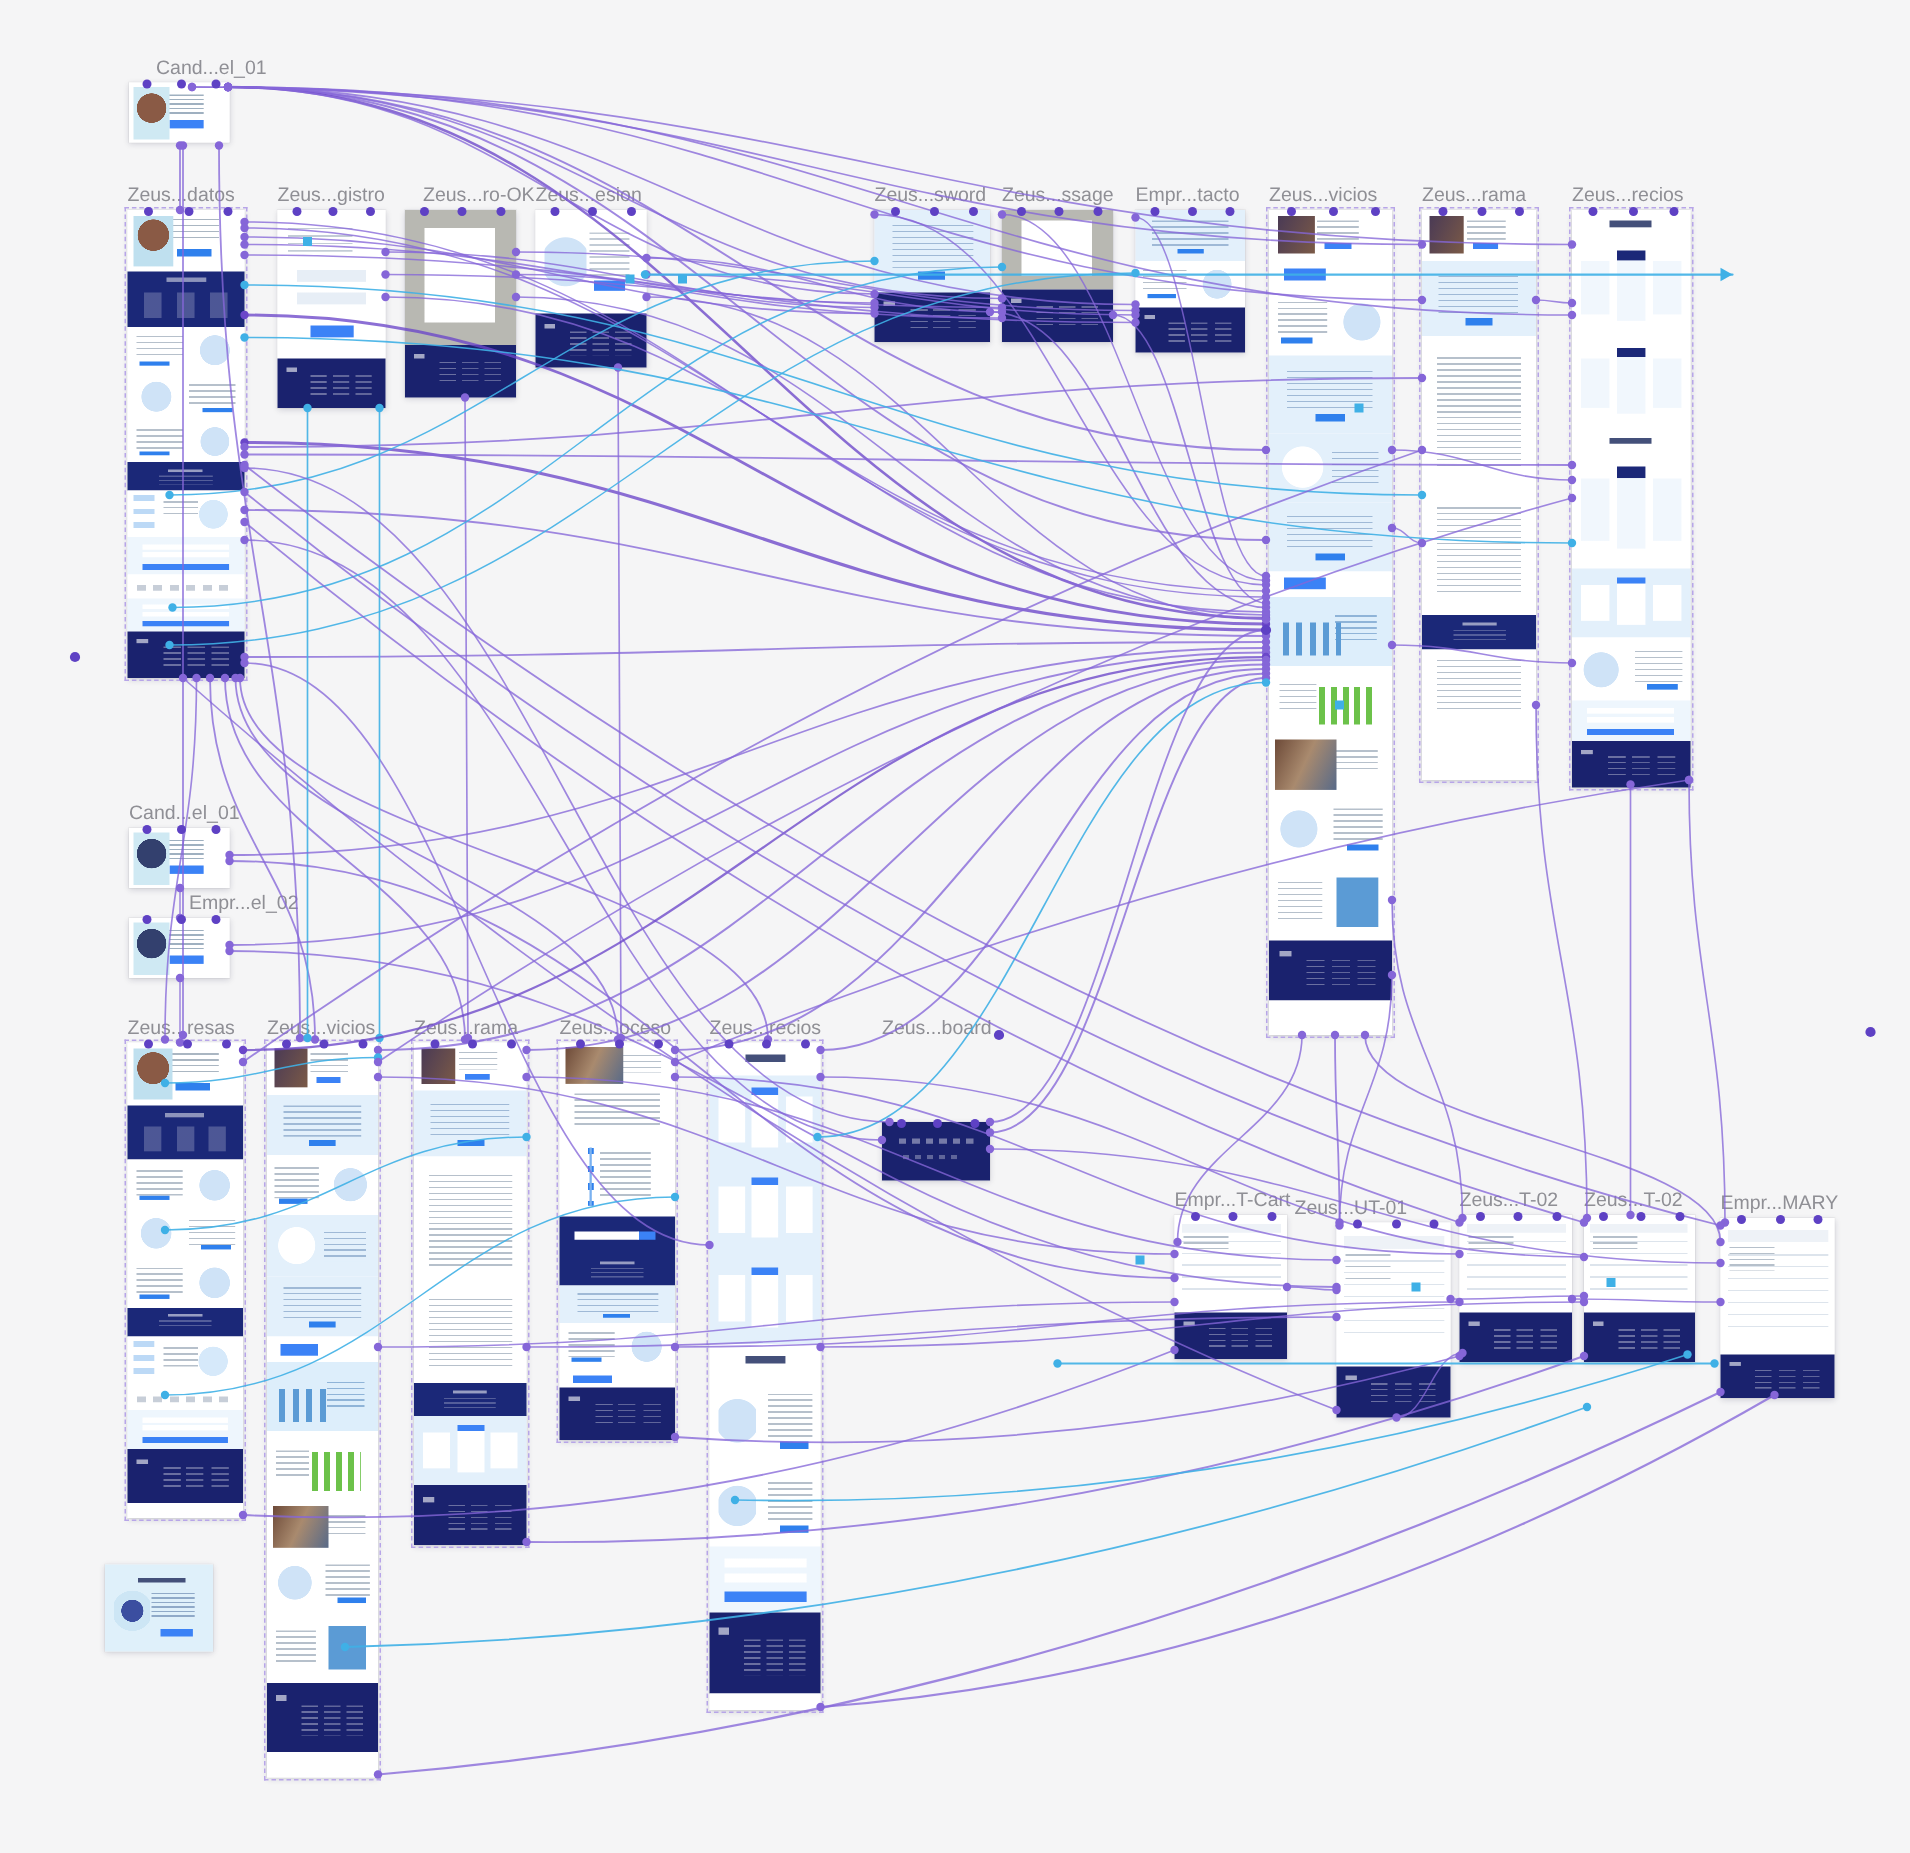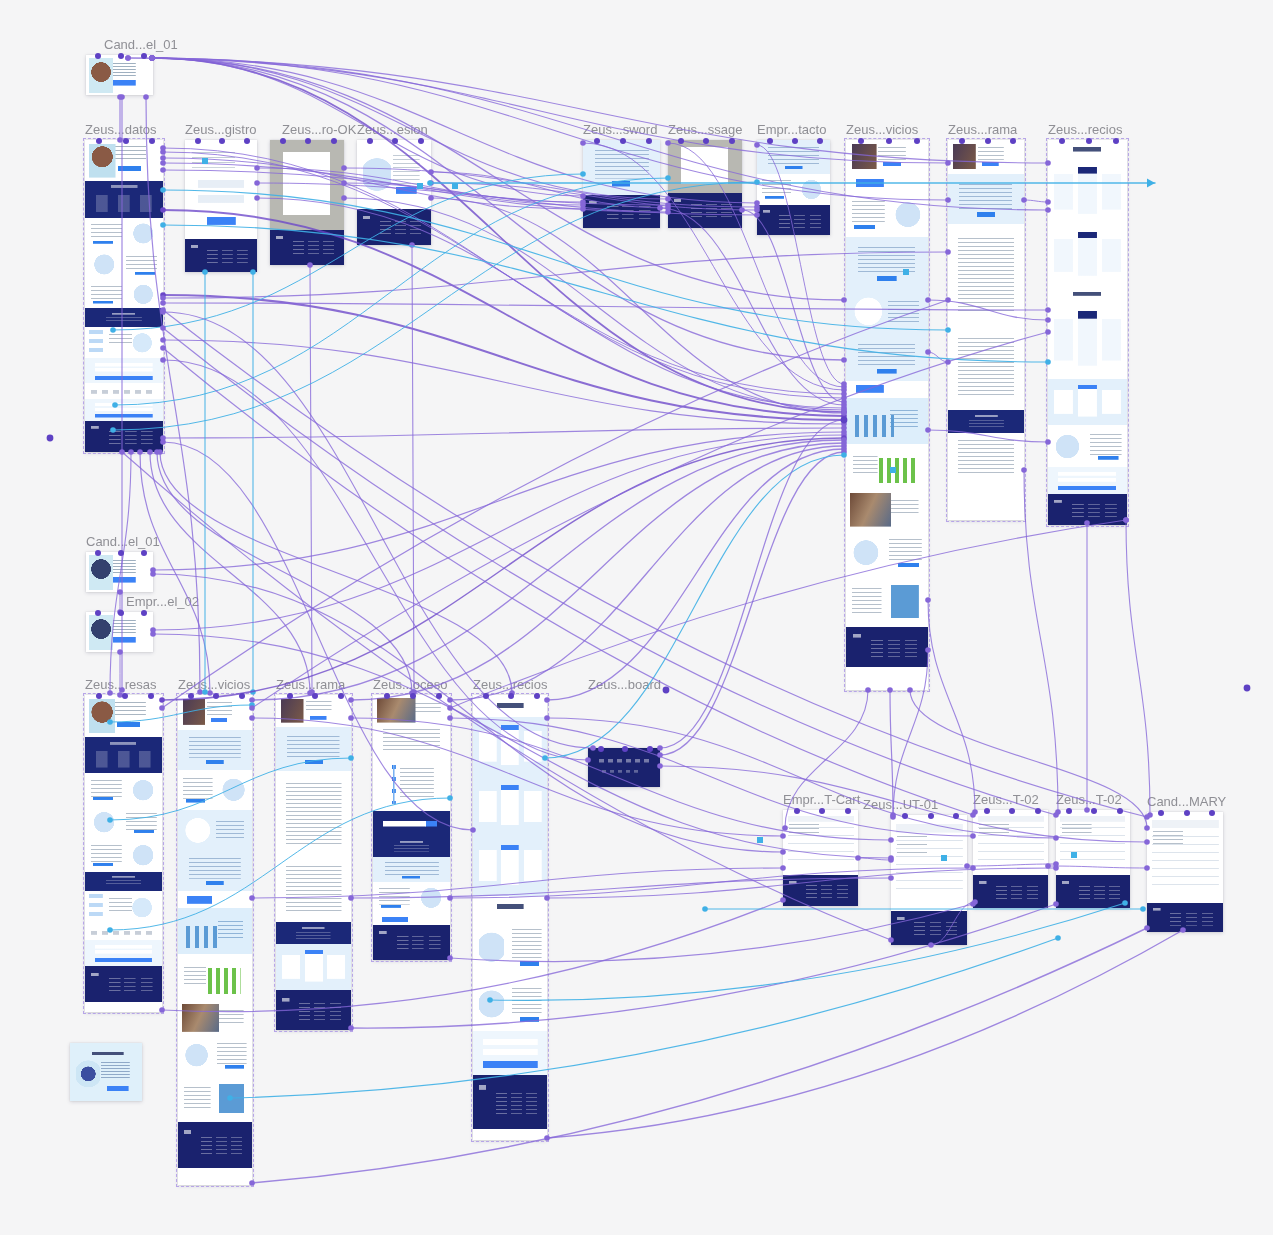--- a/index.html
+++ b/index.html
@@ -233,21 +233,21 @@
       <div class="flabel" style="left: 973px; top: 792px;">Zeus...T-02</div>
       <div class="f" style="left: 1056px; top: 810px; width: 74px; height: 98px;">
         <div class="sec s-table" style="flex-grow: 66;"></div>
         <div class="sec s-footer" style="flex-grow: 34;"></div>
       </div>
       <div class="flabel" style="left: 1056px; top: 792px;">Zeus...T-02</div>
       <div class="f" style="left: 1147px; top: 812px; width: 76px; height: 120px;">
         <div class="sec s-table" style="flex-grow: 76;"></div>
         <div class="sec s-footer" style="flex-grow: 24;"></div>
       </div>
-      <div class="flabel" style="left: 1147px; top: 794px;">Cand...MARY</div>
+      <div class="flabel" style="left: 1147px; top: 794px;">Empr...MARY</div>
       <div class="f" style="left: 70px; top: 1043px; width: 72px; height: 58px;">
         <div class="sec s-accred" style="flex-grow: 1;"></div>
       </div>
     </div>
   <svg id="wires" width="1273" height="1235" viewBox="0 0 1273 1235">
       <path d="M152,58 C463.40000000000003,58 532.5999999999999,300 844,300" fill="none" stroke="#8566d8" stroke-width="1.3" stroke-opacity="0.78" stroke-linecap="round"></path>
       <circle cx="152" cy="58" r="2.8" fill="#8566d8"></circle>
       <circle cx="844" cy="300" r="2.8" fill="#8566d8"></circle>
       <path d="M152,58 C463.40000000000003,58 532.5999999999999,360 844,360" fill="none" stroke="#8566d8" stroke-width="1.3" stroke-opacity="0.78" stroke-linecap="round"></path>
       <circle cx="152" cy="58" r="2.8" fill="#8566d8"></circle>

